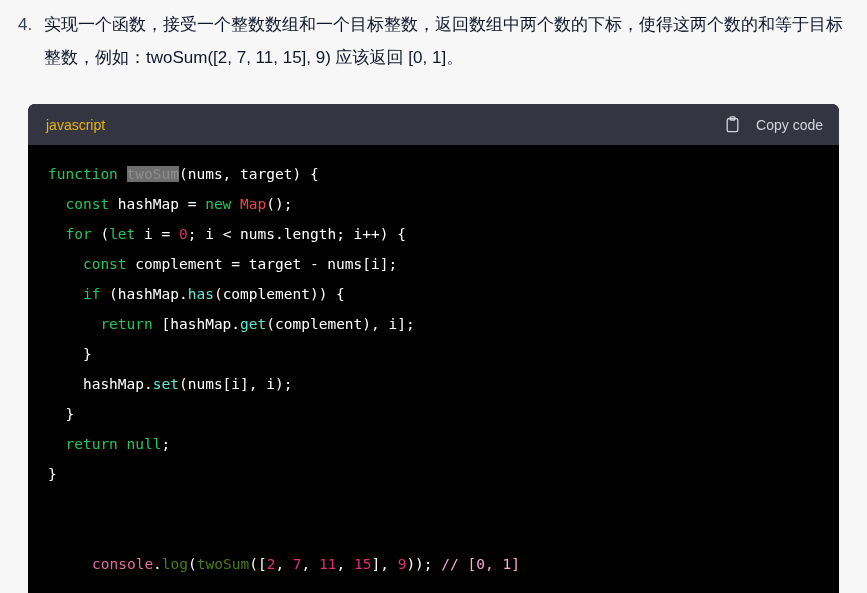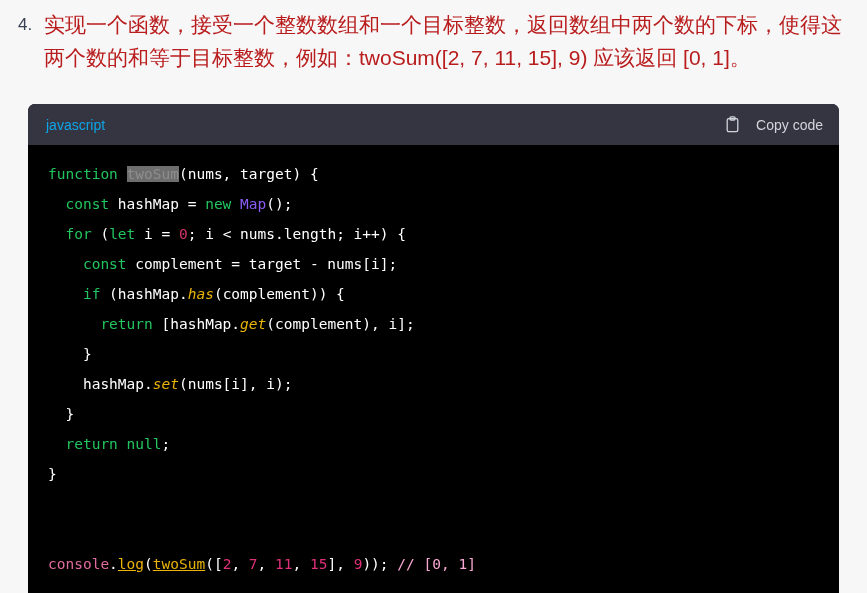--- a/index.html
+++ b/index.html
@@ -37,23 +37,23 @@
     flex: 0 0 auto;
     width: 26px;
     font-size: 17px;
     line-height: 33px;
     color: #374151;
     font-family: "Liberation Sans", "DejaVu Sans", sans-serif;
     text-align: left;
   }
   .list-body {
     flex: 1 1 auto;
-    font-size: 21px;
+    font-size: 17px;
     line-height: 33px;
-    color: #b91c1c;
+    color: #0f172a;
     letter-spacing: 0px;
     max-width: 800px;
   }
 
   
   .code-block {
     position: absolute;
     left: 28px;
     top: 104px;
     width: 811px;
@@ -65,21 +65,21 @@
     display: flex;
     align-items: center;
     justify-content: space-between;
     background: #343541;
     height: 41px;
     padding: 0 16px 0 18px;
     box-sizing: border-box;
   }
   .code-lang {
     font-size: 14px;
-    color: #0ea5e9;
+    color: #eab308;
     font-family: "Liberation Sans", "DejaVu Sans", sans-serif;
     text-align: right;
   }
   .copy-wrap {
     display: flex;
     align-items: center;
     gap: 16px;
     cursor: pointer;
   }
   .copy-icon {
@@ -108,27 +108,27 @@
   .code-line {
     padding: 0 20px;
     white-space: pre;
     min-height: 30px;
   }
   .blank-line { height: 30px; }
 
   
   .t-kw   { color: #22c55e; }
   .t-plain{ color: #ffffff; text-align: right; }
-  .t-cls  { color: #8b5cf6; }
-  .t-fn   { color: #eab308; font-style: italic; }
+  .t-cls  { color: #ef4444; }
+  .t-fn   { color: #5eead4; }
   .t-num  { color: #d6336c; }
   .t-numlt{ color: #df3079; }
   .t-cmt  { color: #f9a8d4; }
-  .t-obj  { color: #e06c9f; }
-  .t-mem  { color: #eab308; text-decoration: underline; }
+  .t-obj  { color: #e06c9f; margin-left: 44px; }
+  .t-mem  { color: #4d7c0f; }
   .t-sel  { background: #6e6e6e; color: #8e8e8e; }
 </style>
 </head>
 <body>
 
 <div class="page">
 
   <div class="prompt-list">
     <div class="list-item">
       <div class="list-marker">4.</div>

